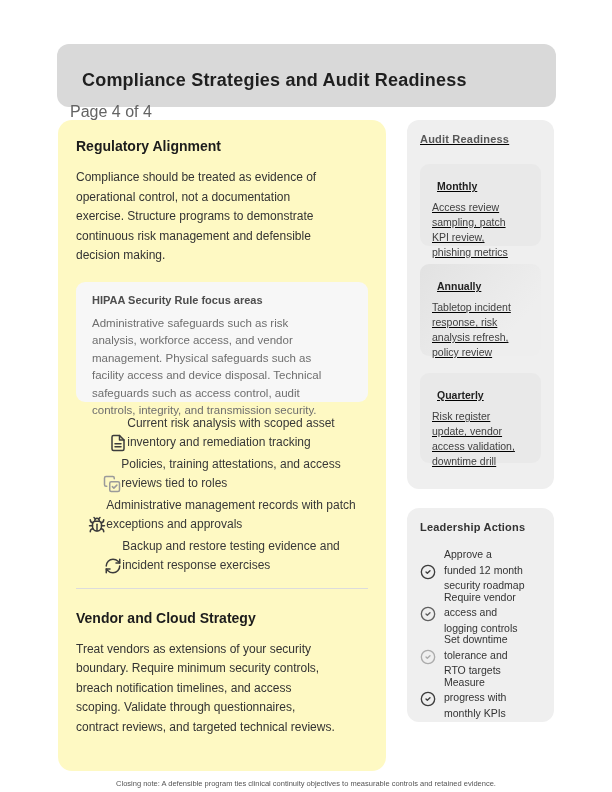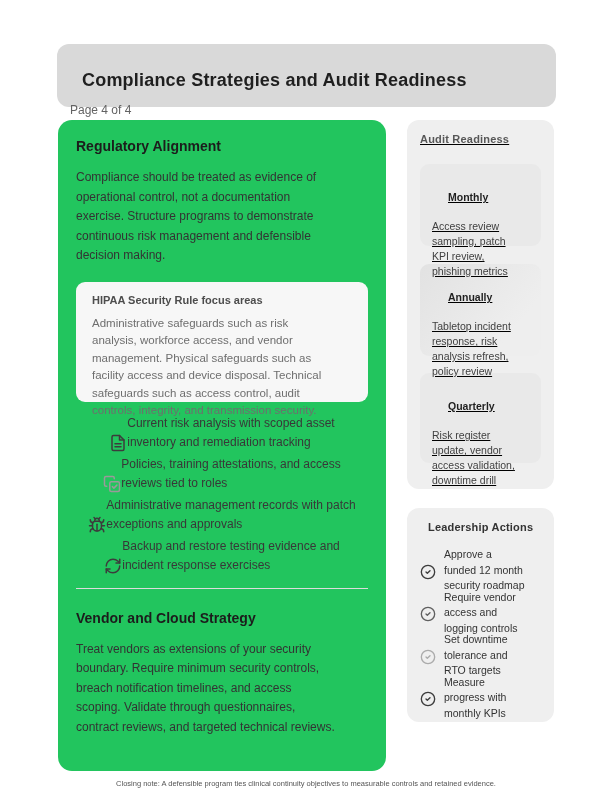--- a/index.html
+++ b/index.html
@@ -8,25 +8,25 @@
     font-family:"Liberation Sans","DejaVu Sans",sans-serif;
     -webkit-font-smoothing:antialiased;
   }
   
   .header{
     position:absolute;left:57px;top:44px;width:499px;height:63px;
     background:#d9d9d9;border-radius:12px;box-sizing:border-box;
     padding:14px 16px 0 13px;
   }
   .header h1{margin:12px;font-size:18px;font-weight:bold;color:#1f1f1f;letter-spacing:.2px;}
-  .header .page-num{margin-top:2px;font-size:12px;color:#636363;}
+  .header .page-num{margin-top:2px;font-size:16px;color:#636363;}
   
   .main-card{
     position:absolute;left:58px;top:120px;width:328px;height:651px;
-    background:#22c55e;border-radius:14px;box-sizing:border-box;
+    background:#fef9c3;border-radius:14px;box-sizing:border-box;
     padding:18px;overflow:visible;
   }
   .main-card h2{margin:0;font-size:14px;font-weight:bold;color:#1c1c1c;}
   .body-text{
     margin:14px 0 0;font-size:12px;line-height:19.5px;color:#333333;
     white-space:pre-line;
   }
   .focus-box{
     margin-top:16px;height:120px;box-sizing:border-box;overflow:visible;
     background:#f7f7f7;border-radius:9px;padding:12px 16px;
@@ -47,29 +47,29 @@
   .vendor-heading{margin-top:21px !important;}
   
   .panel{
     position:absolute;left:407px;width:147px;background:#efefef;border-radius:12px;
     box-sizing:border-box;padding:13px;overflow:visible;
   }
   .panel-audit{top:120px;height:369px;text-decoration:underline;}
   .panel-leadership{top:508px;height:214px;}
   .panel h3{margin:0;font-size:11px;font-weight:bold;letter-spacing:.2px;}
   .panel-audit h3{color:#575757;}
-  .panel-leadership h3{color:#333333;margin-left:8px;}
+  .panel-leadership h3{color:#333333;}
   .mini-card{
     background:#e9e9e9;border-radius:9px;box-sizing:border-box;
     padding:11px 12px;overflow:visible;
   }
   .mc-1{margin-top:19px;height:82px;}
   .mc-2{margin-top:17px;height:90px;}
   .mc-3{margin-top:18px;height:92px;background:linear-gradient(130deg,#e2e2e2 0%,#eeeeee 75%);}
-  .mini-card h4{margin:16px;font-size:10.5px;font-weight:bold;color:#1f1f1f;}
+  .mini-card h4{margin:5px;font-size:10.5px;font-weight:bold;color:#1f1f1f;}
   .mini-card p{margin:8px 0 0;font-size:10.5px;line-height:15px;color:#3f3f3f;white-space:pre-line;}
   .action-item{
     display:flex;gap:8px;align-items:flex-start;margin-top:14px;
     font-size:10.5px;line-height:15.5px;color:#333333;white-space:pre-line;
   }
   .action-item + .action-item{margin-top:-4px;}
   .action-item .icon{flex:none;width:16px;height:16px;margin-top:1px;}
   
   .ic-dark{color:#3c3c3c;}
   .ic-medium{color:#5f5f5f;}

